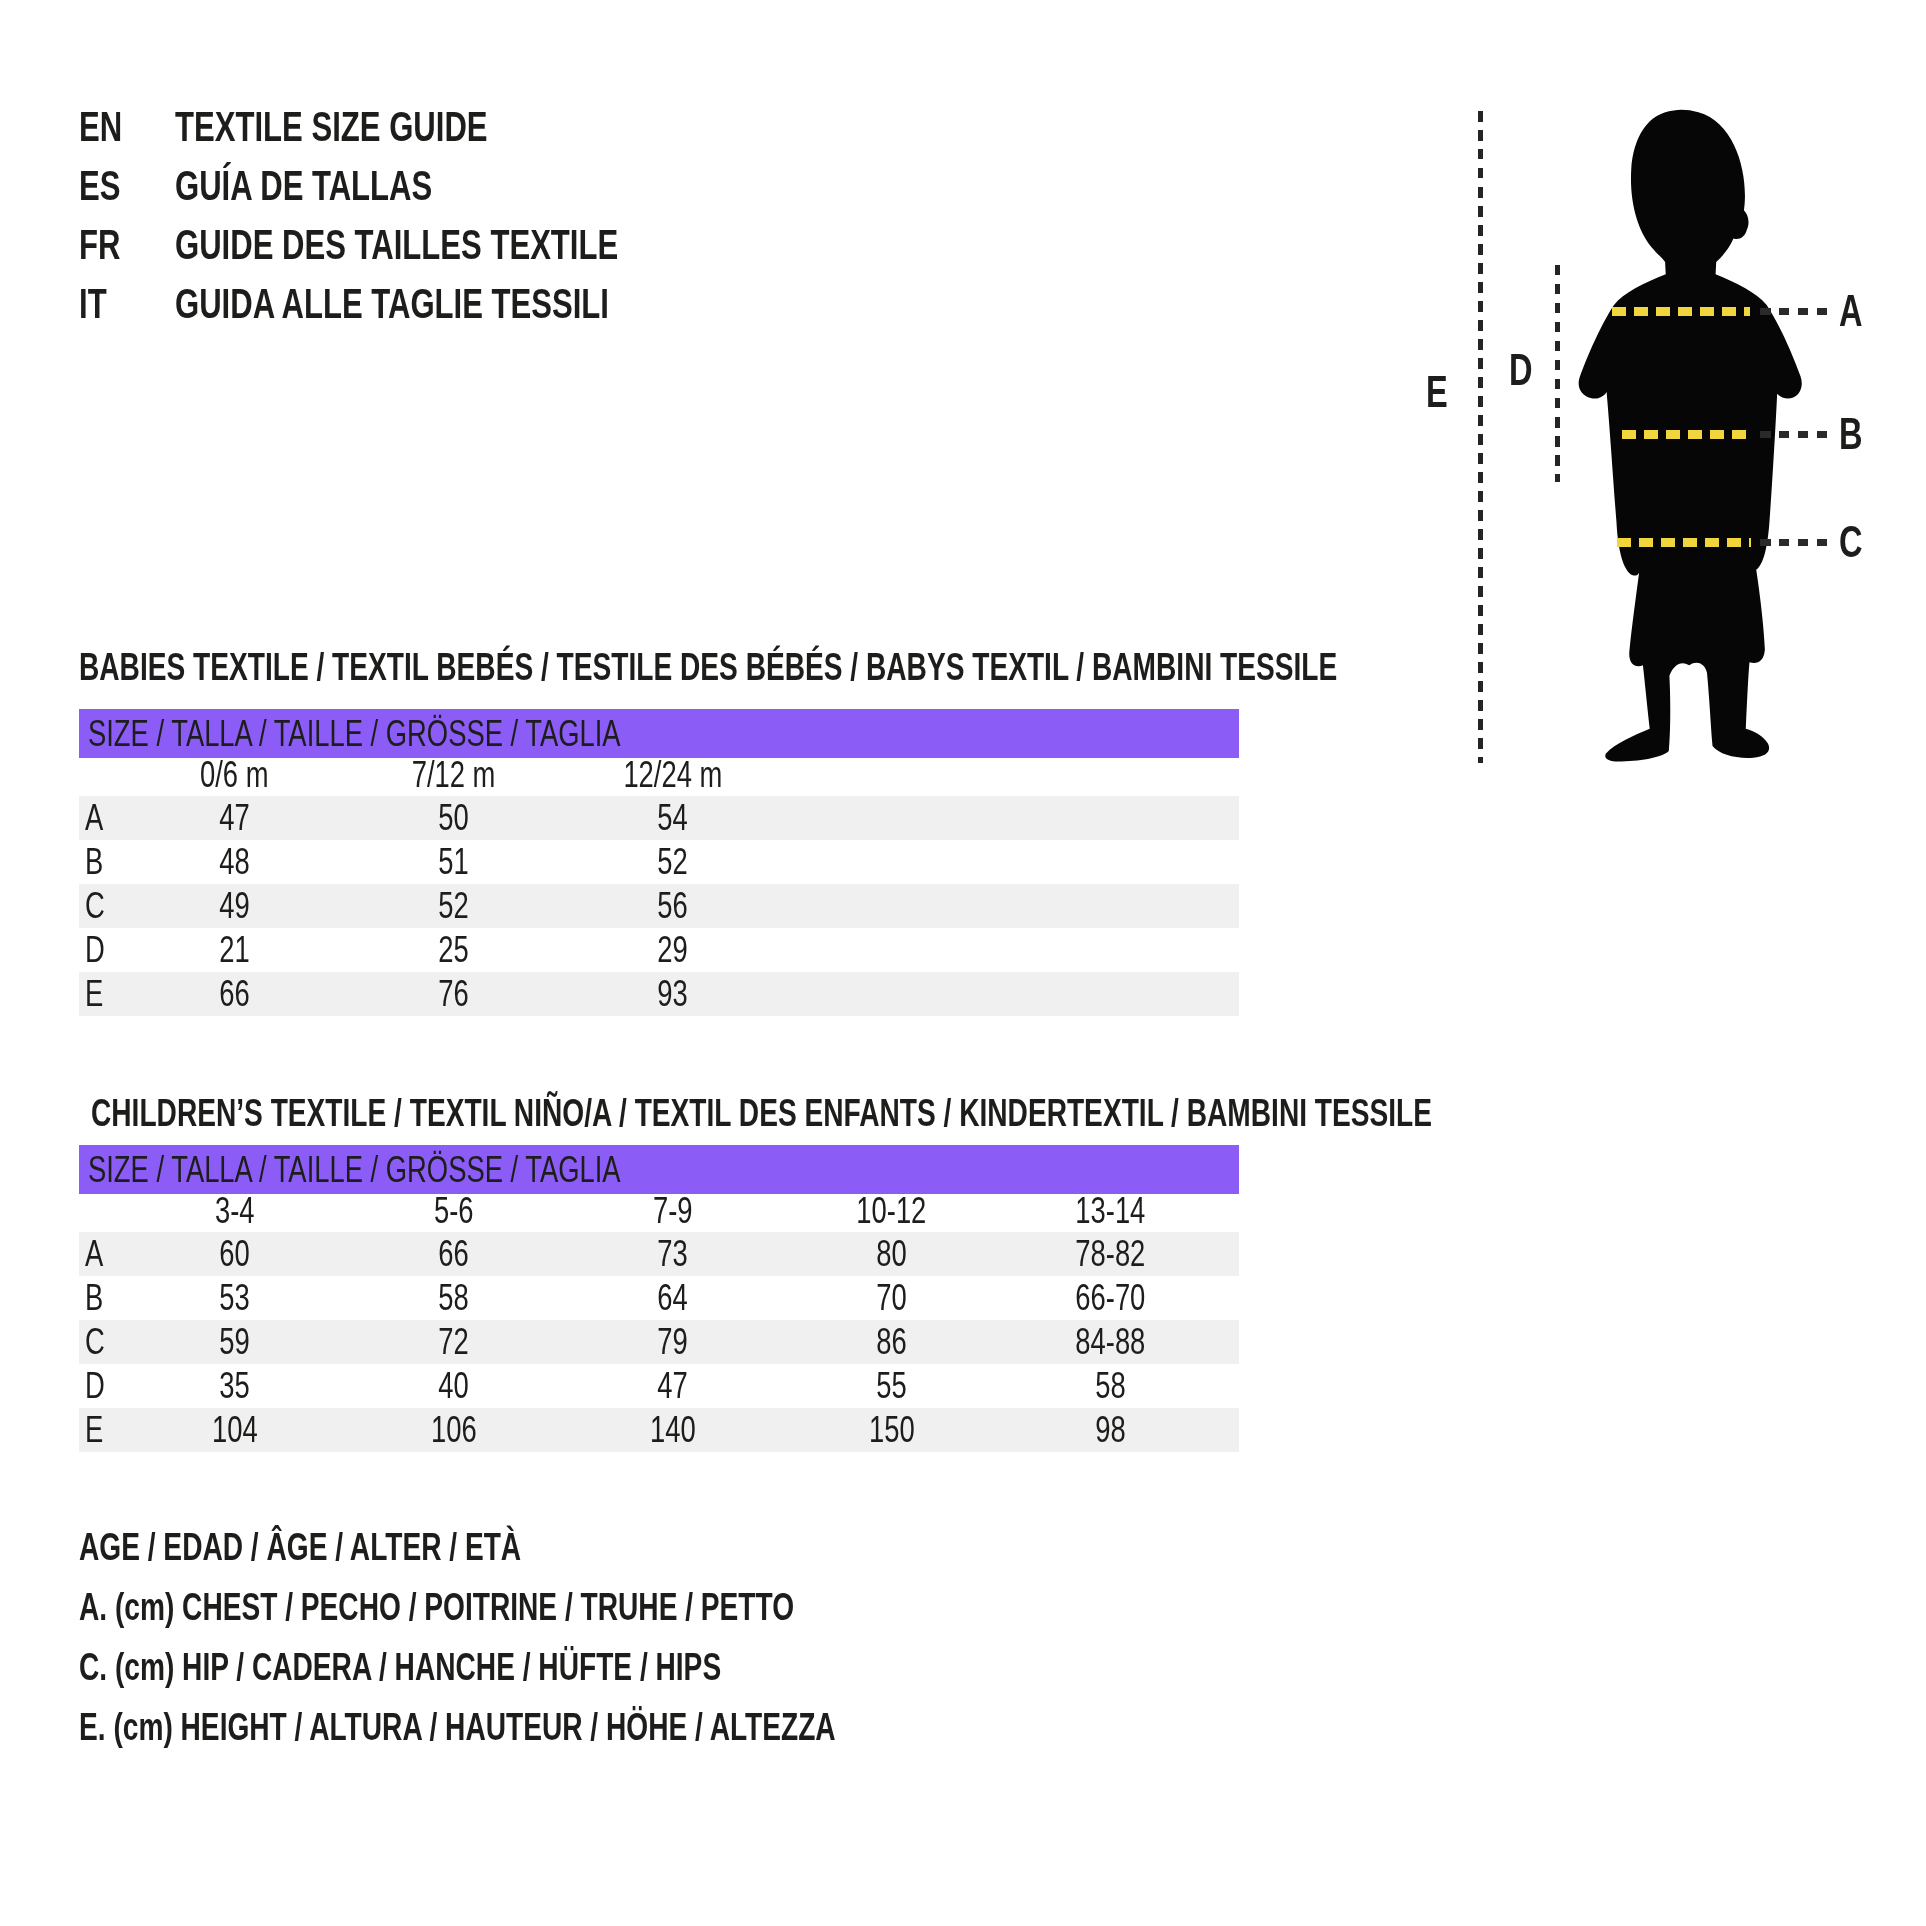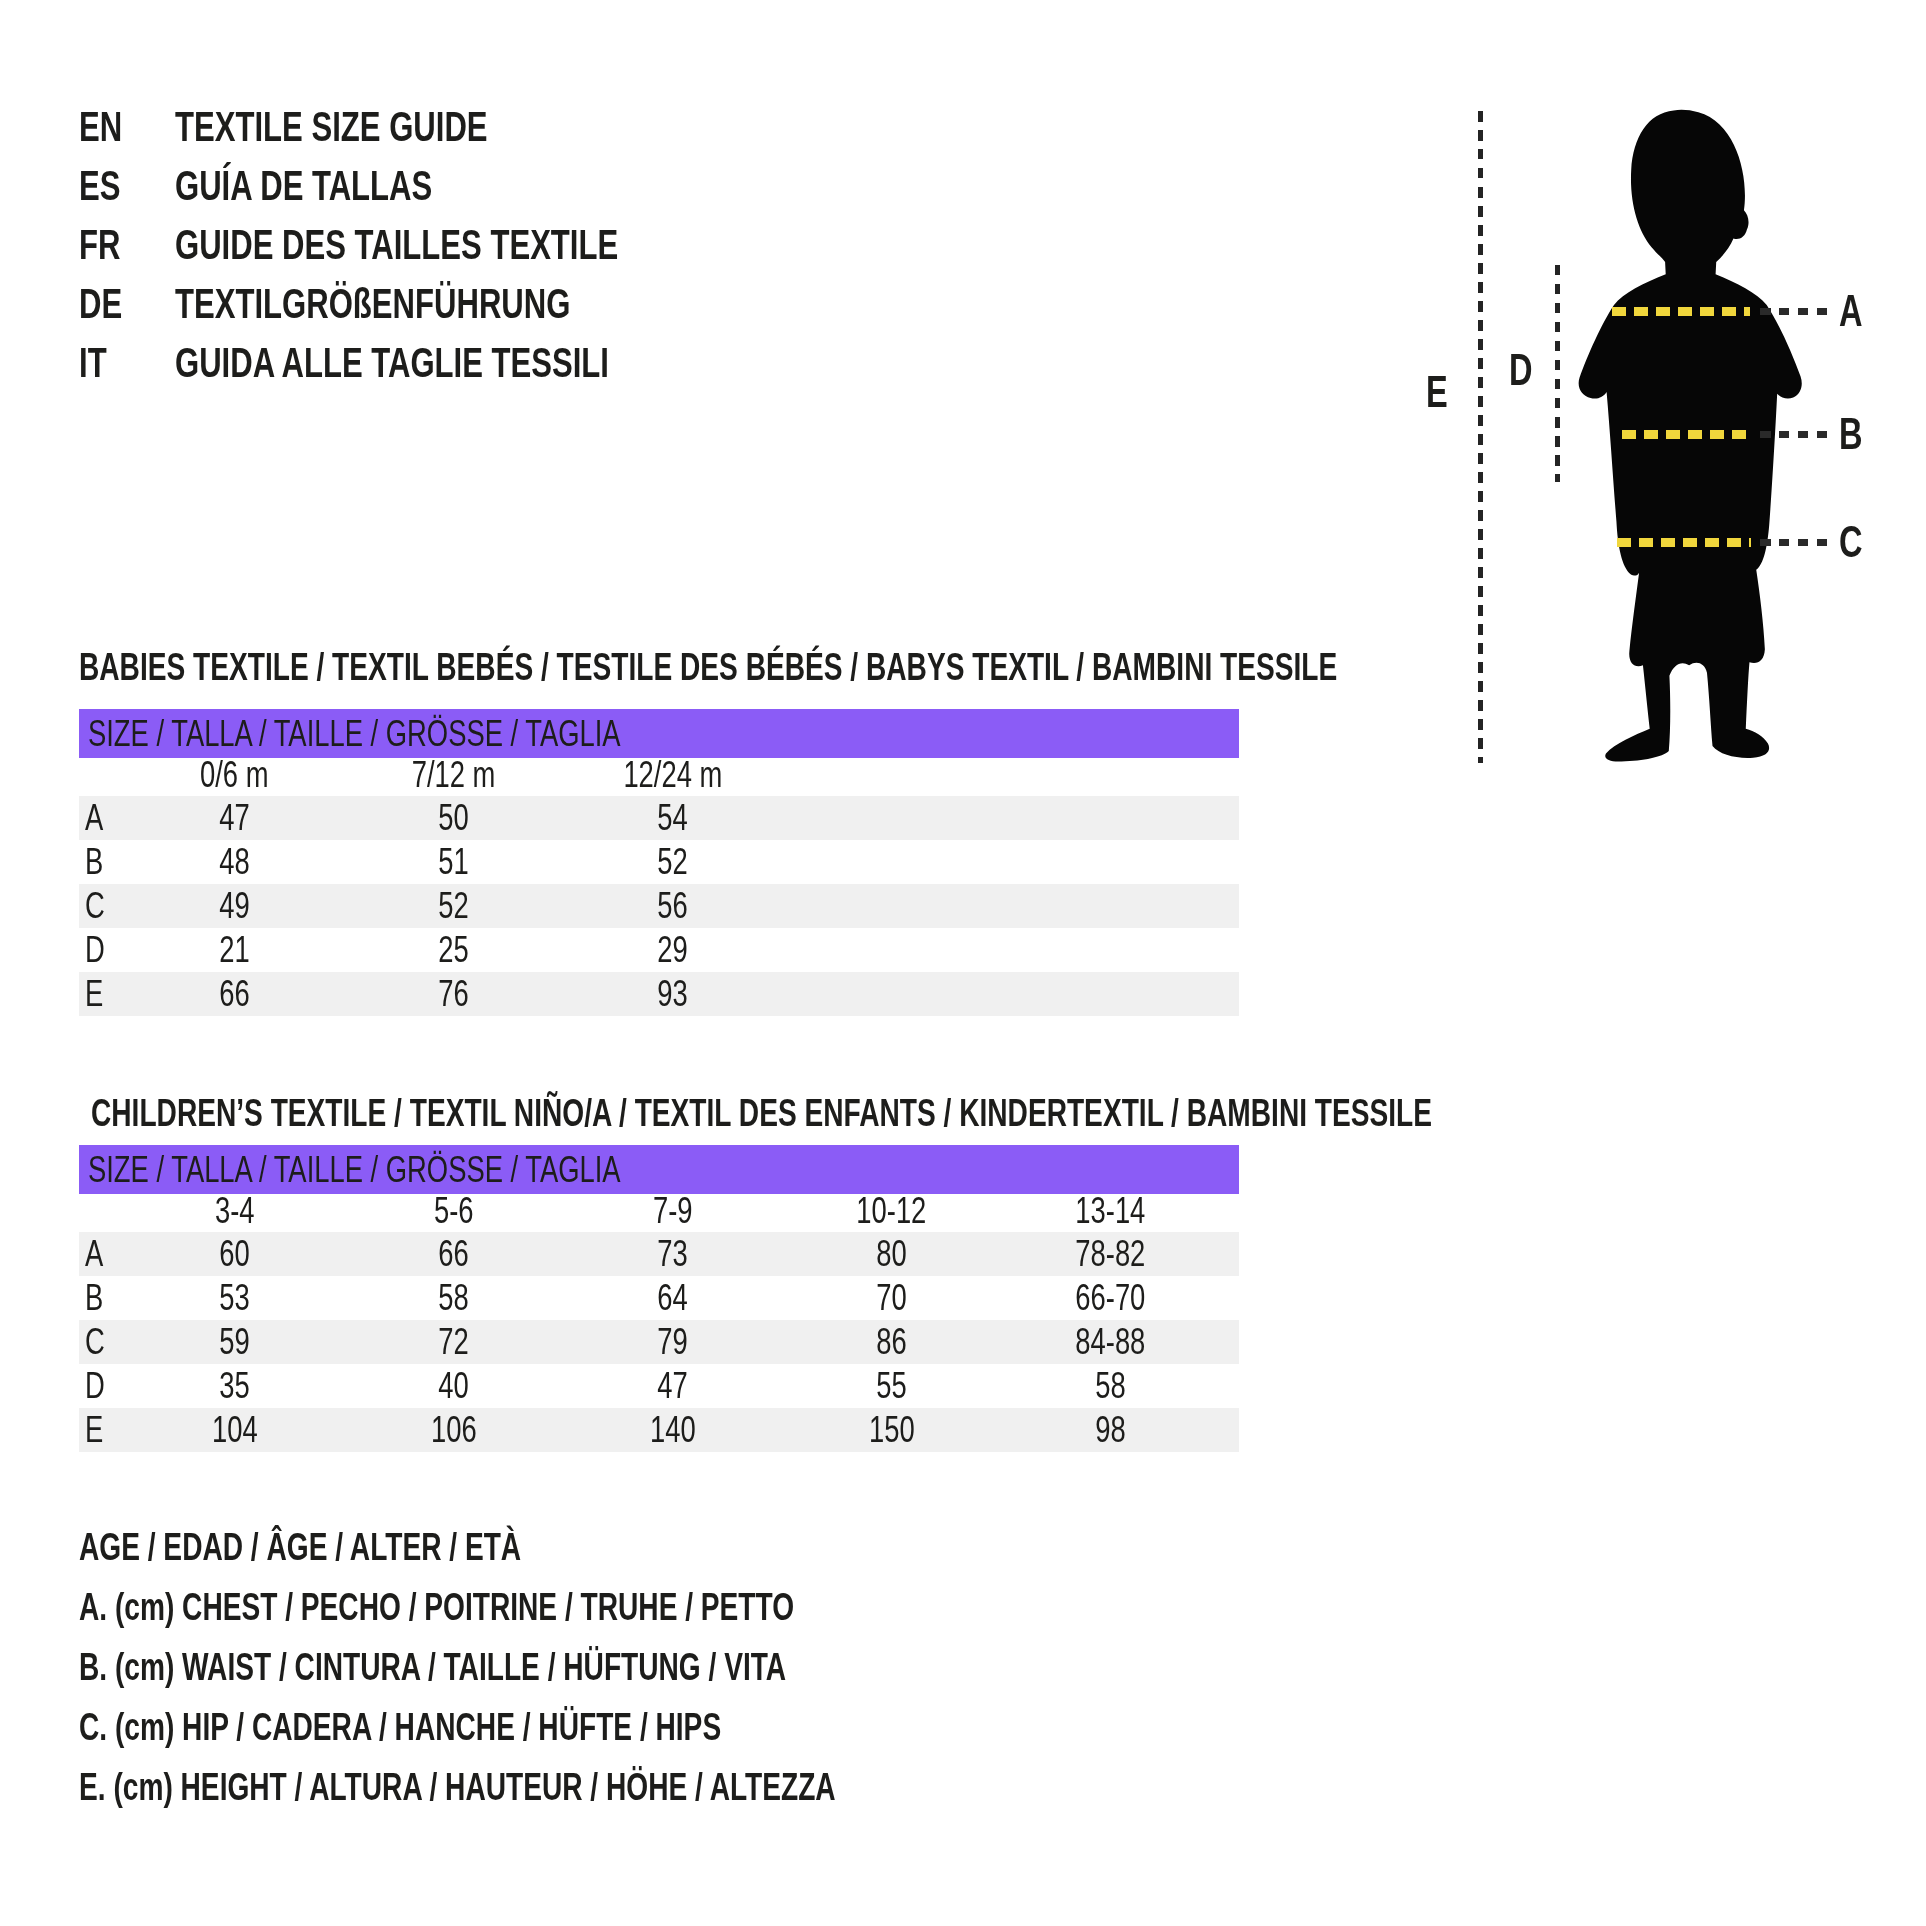--- a/index.html
+++ b/index.html
@@ -56,24 +56,20 @@
       <span class="lang-code"><span class="cond">EN</span></span>
       <span class="cond">TEXTILE SIZE GUIDE</span>
     </div>
     <div class="lang-row">
       <span class="lang-code"><span class="cond">ES</span></span>
       <span class="cond">GUÍA DE TALLAS</span>
     </div>
     <div class="lang-row">
       <span class="lang-code"><span class="cond">FR</span></span>
       <span class="cond">GUIDE DES TAILLES TEXTILE</span>
-    </div>
-    <div class="lang-row">
-      <span class="lang-code"><span class="cond">DE</span></span>
-      <span class="cond">TEXTILGRÖßENFÜHRUNG</span>
     </div>
     <div class="lang-row">
       <span class="lang-code"><span class="cond">IT</span></span>
       <span class="cond">GUIDA ALLE TAGLIE TESSILI</span>
     </div>
   </section>
 
   <section class="diagram">
     <div class="vdash e-line"></div>
     <div class="vdash d-line"></div>
@@ -218,23 +214,20 @@
   </section>
 
   <section class="legend">
     <div class="legend-line">
         <span class="cond">AGE / EDAD / ÂGE / ALTER / ETÀ</span>
       </div>
     <div class="legend-line">
         <span class="cond">A. (cm) CHEST / PECHO / POITRINE / TRUHE / PETTO</span>
       </div>
     <div class="legend-line">
-        <span class="cond">B. (cm) WAIST / CINTURA / TAILLE / HÜFTUNG / VITA</span>
-      </div>
-    <div class="legend-line">
         <span class="cond">C. (cm) HIP / CADERA / HANCHE / HÜFTE / HIPS</span>
       </div>
     <div class="legend-line">
         <span class="cond">E. (cm) HEIGHT / ALTURA / HAUTEUR / HÖHE / ALTEZZA</span>
       </div>
   </section>
 
 </main>
 
 

